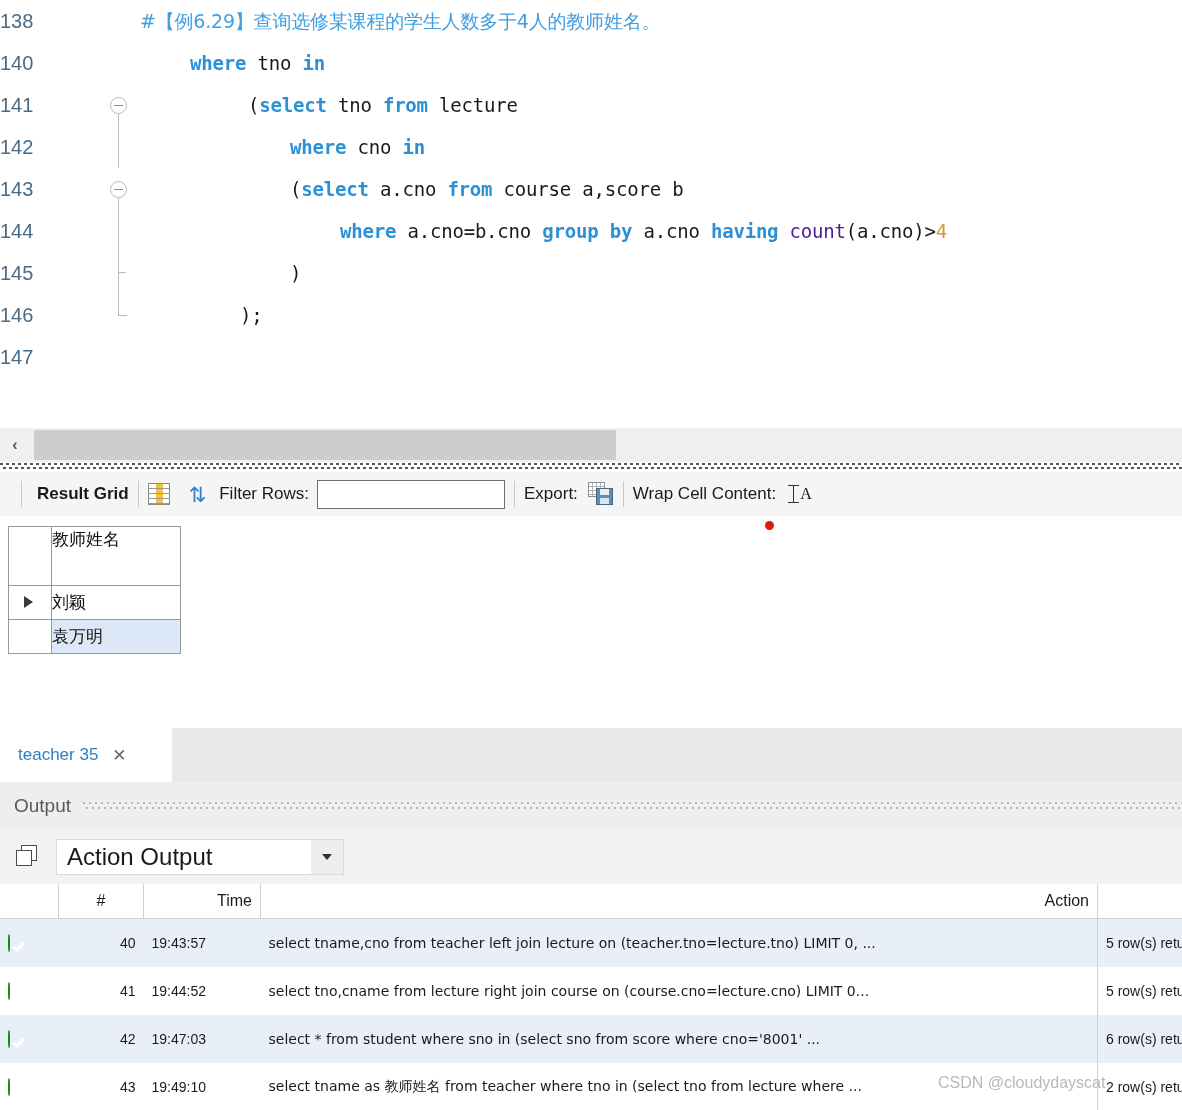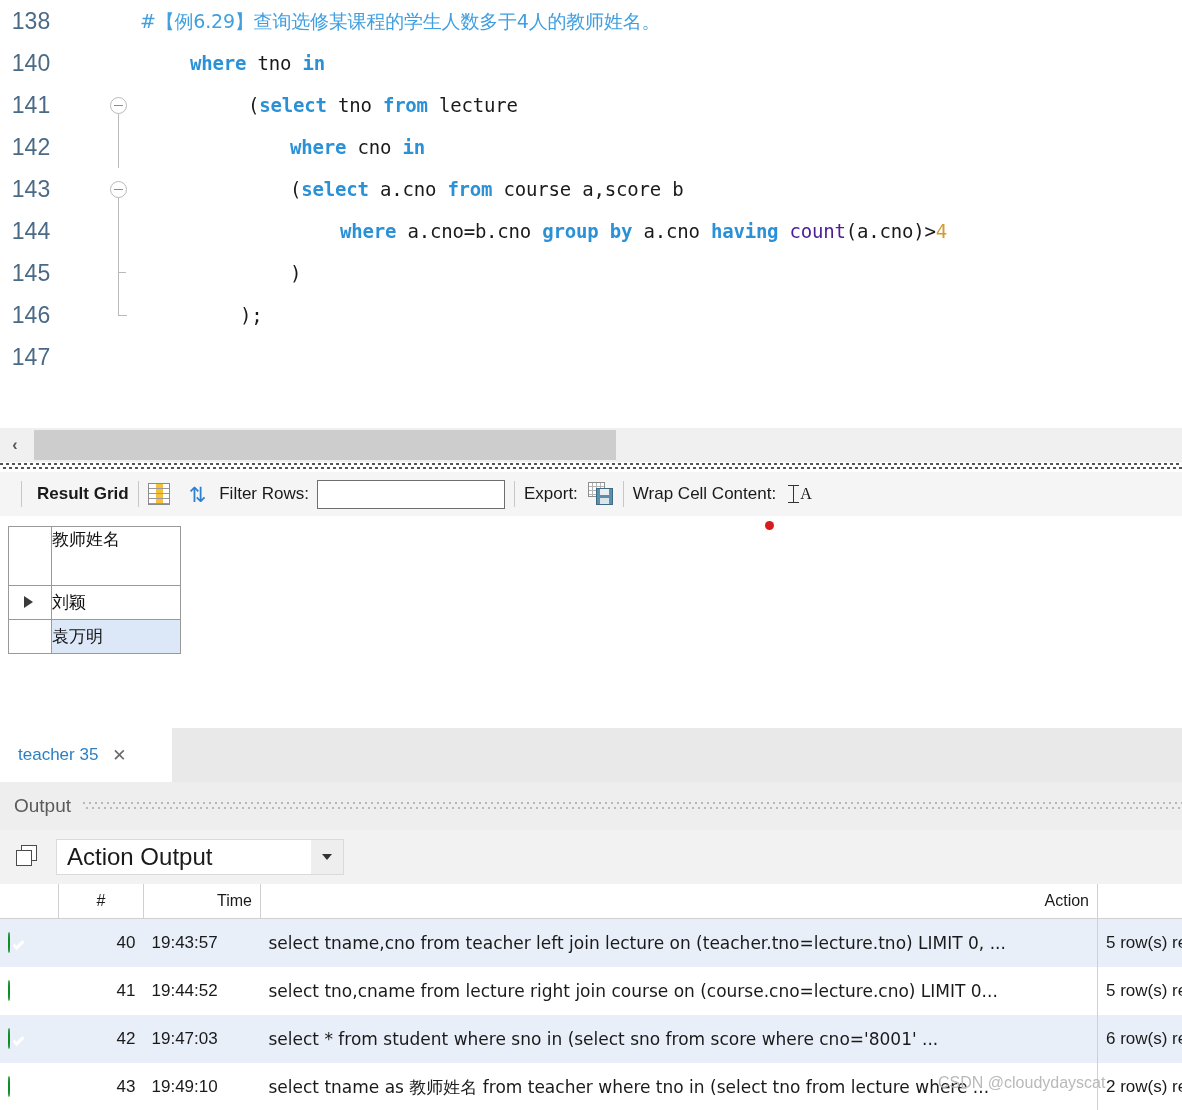--- a/index.html
+++ b/index.html
@@ -29,24 +29,24 @@
   .code-line {
     position: relative;
     height: 42px;
     line-height: 42px;
     white-space: pre;
   }
   .lineno {
     position: absolute;
     left: 0;
     width: 62px;
-    text-align: center;
+    text-align: left;
     color: #4b6a86;
     font-family: "Liberation Sans", sans-serif;
-    font-size: 23px;
+    font-size: 20px;
   }
   .gutter-dot {
     position: absolute;
     left: 85px;
     top: 16px;
     width: 10px;
     height: 10px;
     border-radius: 50%;
     background: #1a85d6;
   }
@@ -434,21 +434,21 @@
     padding: 0 8px;
     border-right: 1px solid #d0d0d0;
     border-bottom: 1px solid #d0d0d0;
     background: #ffffff;
     white-space: nowrap;
   }
   table#output-table th.th-status { border-right: 1px solid #d0d0d0; }
   table#output-table th.th-num { text-align: center; }
   table#output-table td {
     height: 48px;
-    font-size: 17px;
+    font-size: 14px;
     color: #1a1a1a;
     padding: 0 8px;
     white-space: nowrap;
     overflow: hidden;
     vertical-align: middle;
   }
   .ocol-status { width: 42px; }
   .ocol-num    { width: 68px; text-align: right; }
   .ocol-time   { width: 100px; }
   .ocol-action { width: 820px; }

